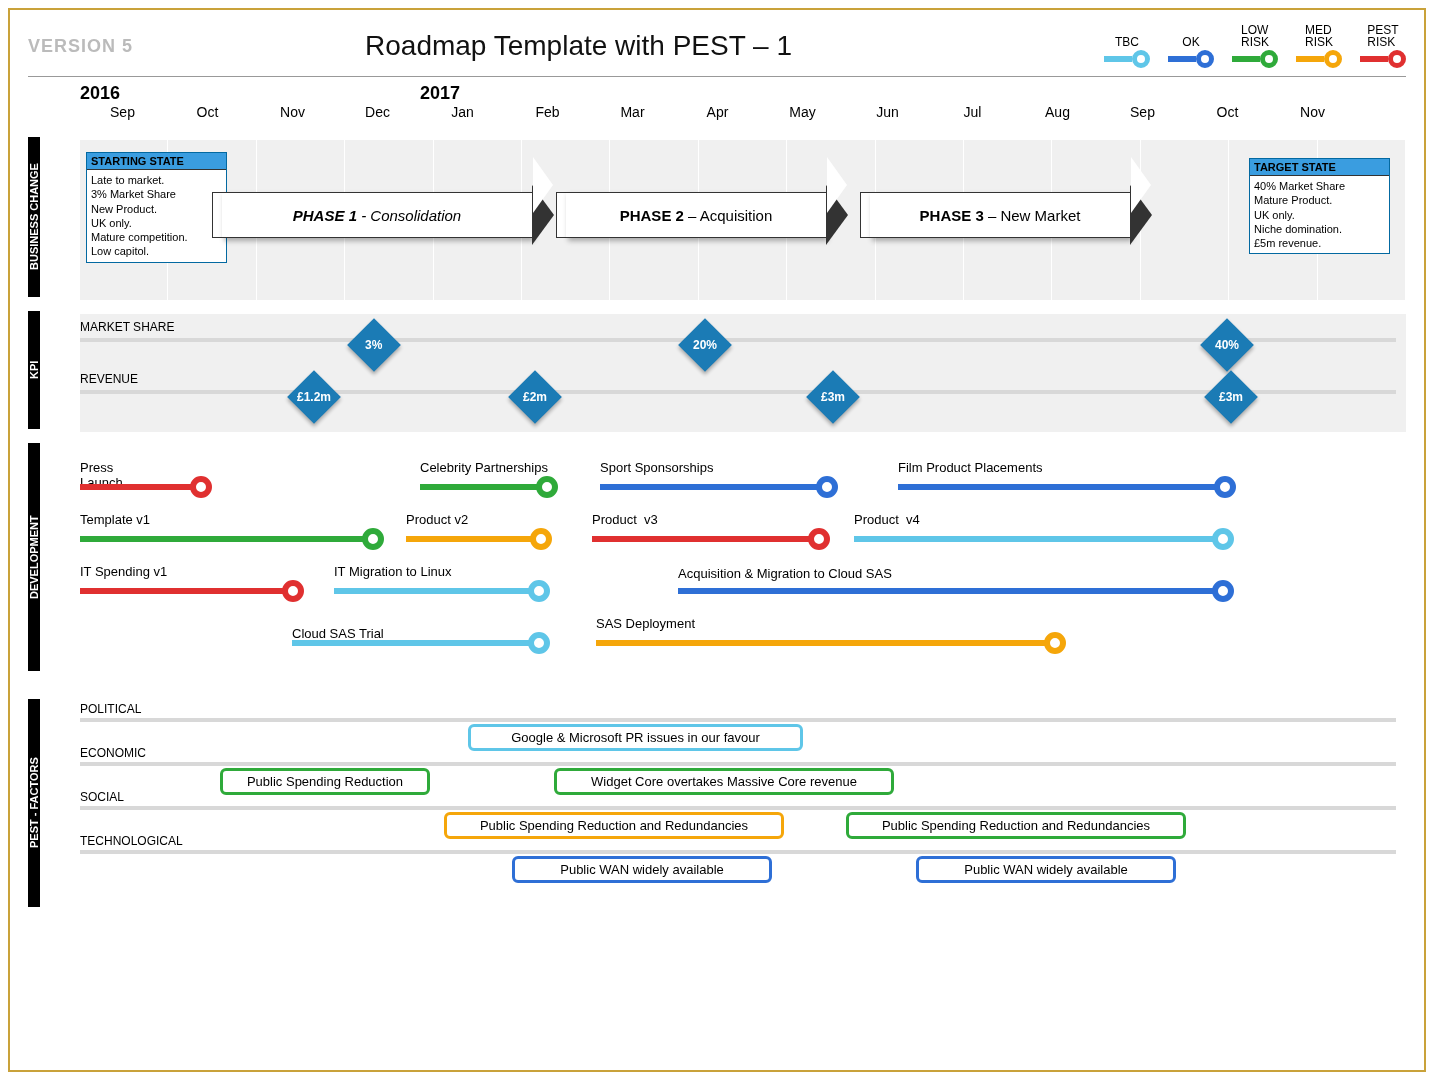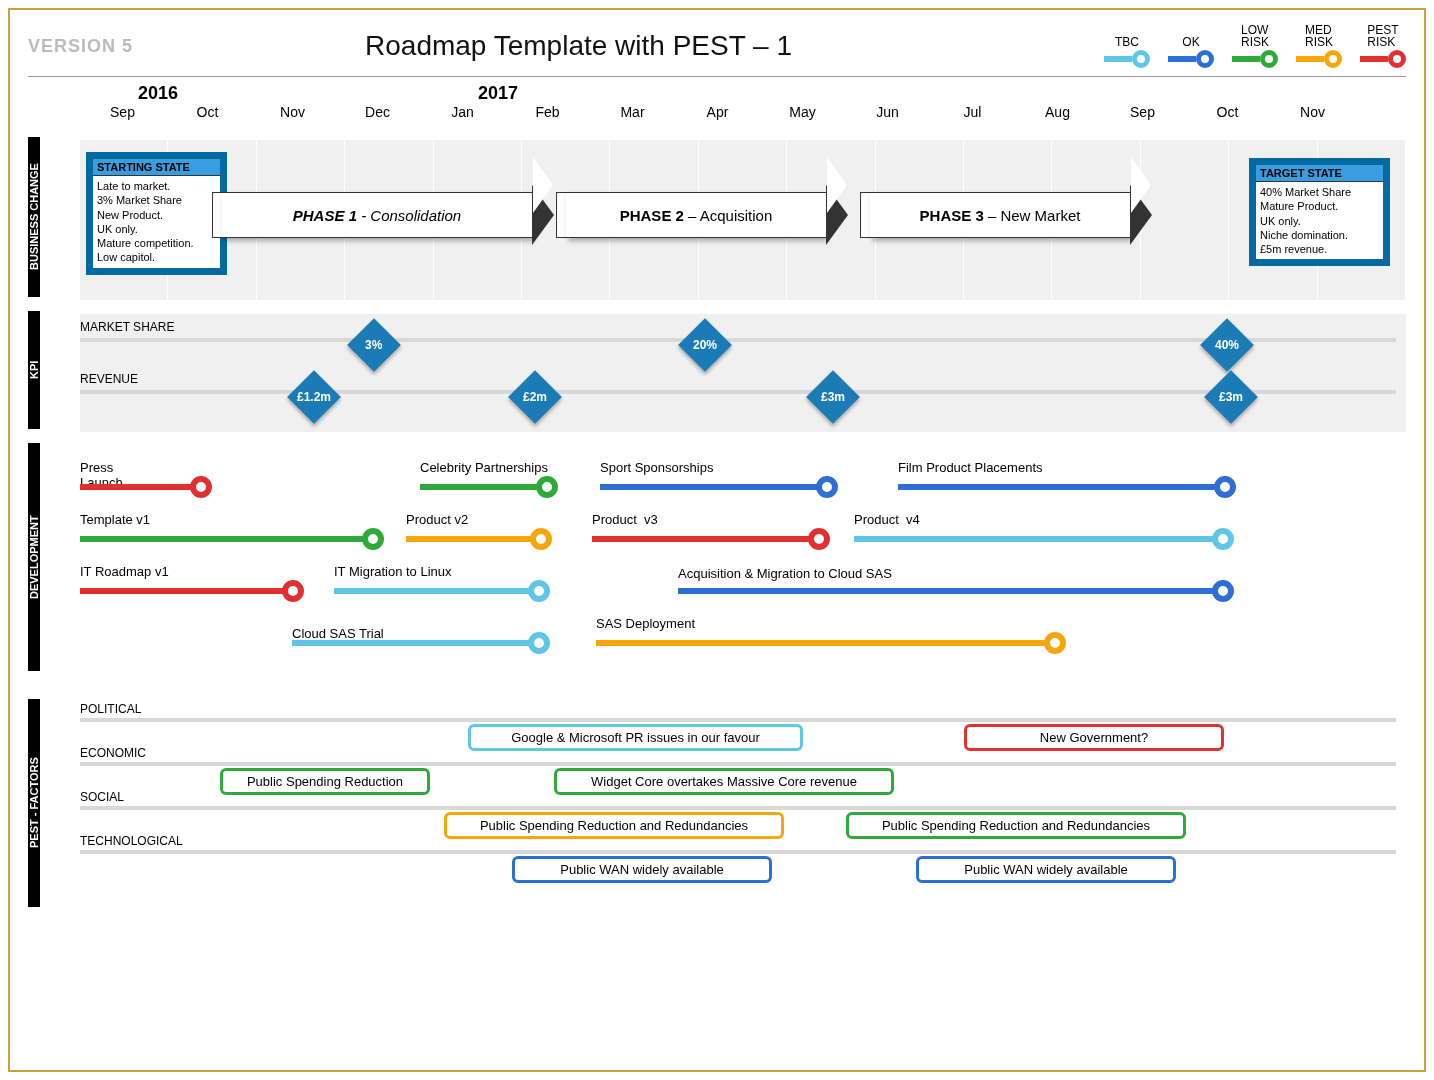--- a/index.html
+++ b/index.html
@@ -11,28 +11,28 @@
 .legend{display:flex;gap:18px;align-items:flex-end;font-size:12px}
 .leg{display:flex;flex-direction:column;align-items:center;gap:2px}
 .leg .lab{white-space:pre;text-align:left;line-height:1}
 .leg .sw{display:flex;align-items:center}
 .leg .bar{width:28px;height:6px}
 .leg .ring{width:18px;height:18px;border-radius:50%;background:#fff;border:5px solid}
 .body{display:flex;margin-top:6px}
 .left{width:40px}
 .sect{background:#000;color:#fff;font-size:11px;font-weight:bold;display:flex;align-items:center;justify-content:center;writing-mode:vertical-rl;transform:rotate(180deg);margin-bottom:14px}
 .right{flex:1;position:relative;margin-left:12px}
-.yrs{display:flex;font-size:18px;font-weight:bold;margin-left:58px}
+.yrs{display:flex;font-size:18px;font-weight:bold;}
 .yrs span{width:85px}
 .mons{display:flex;font-size:14px;margin-bottom:20px}
 .mons span{width:85px;text-align:center}
 .block{background:#f0f0f0;position:relative;margin-bottom:14px}
 .grid{position:absolute;inset:0;display:flex}
 .grid span{flex:1;border-right:1px solid #fff}
-.card{position:absolute;background:#fff;border:7px solid #0369a1;font-size:11px;width:141px}
+.card{position:absolute;background:#fff;border:1px solid #0369a1;font-size:11px;width:141px}
 .card .ch{background:#3a9de0;color:#000;font-weight:bold;padding:2px 4px;border-bottom:1px solid #333;font-size:11px}
 .card .cb{padding:3px 4px;line-height:1.3}
 .phase{position:absolute;height:46px;display:flex;align-items:center}
 .phase .pbody{height:100%;background:#fff;border:1px solid #333;border-left:none;border-right:none;display:flex;align-items:center;justify-content:center;font-size:15px;box-shadow:2px 3px 5px rgba(0,0,0,.3)}
 .phase .tail{width:10px;height:100%;background:#fff;border:1px solid #333;border-right:none}
 .phase .arrow{width:0;height:0;border-top:30px solid transparent;border-bottom:30px solid transparent;border-left:22px solid #333}
 .phase .arrow::after{content:"";position:absolute;right:1px;top:-28px;width:0;height:0;border-top:28px solid transparent;border-bottom:28px solid transparent;border-left:20px solid #fff}
 .phase .arwrap{position:relative;height:60px;width:22px;display:flex;align-items:center}
 .krow{position:relative;height:38px}
 .klab{position:absolute;left:0;top:0;font-size:12px}
@@ -261,21 +261,21 @@
             <div class="dlab" style="left: 512px; top: 6px;">Product  v3</div>
             <div class="dbar" style="left: 512px; width: 228px; background: rgb(224, 48, 48);">
               <div class="ring" style="border-color:#e03030"></div>
             </div>
             <div class="dlab" style="left: 774px; top: 6px;">Product  v4</div>
             <div class="dbar" style="left: 774px; width: 370px; background: rgb(95, 198, 232);">
               <div class="ring" style="border-color:#5fc6e8"></div>
             </div>
           </div>
           <div class="drow">
-            <div class="dlab" style="left: 0px; top: 6px;">IT Roadmap v1</div>
+            <div class="dlab" style="left: 0px; top: 6px;">IT Spending v1</div>
             <div class="dbar" style="left: 0px; width: 214px; background: rgb(224, 48, 48);">
               <div class="ring" style="border-color:#e03030"></div>
             </div>
             <div class="dlab" style="left: 254px; top: 6px;">IT Migration to Linux</div>
             <div class="dbar" style="left: 254px; width: 206px; background: rgb(95, 198, 232);">
               <div class="ring" style="border-color:#5fc6e8"></div>
             </div>
             <div class="dlab" style="left: 598px; top: 8px;">Acquisition &amp; Migration to Cloud SAS</div>
             <div class="dbar" style="left: 598px; width: 546px; background: rgb(46, 111, 214);">
               <div class="ring" style="border-color:#2e6fd6"></div>
@@ -291,21 +291,20 @@
               <div class="ring" style="border-color:#f5a60a"></div>
             </div>
           </div>
         </div>
 
       <div class="block" style="height:208px;background:transparent;margin-top:28px" id="pest">
           <div class="prow">
             <div class="plab">POLITICAL</div>
             <div class="pline"></div>
             <div class="pbox" style="left: 388px; border-color: rgb(95, 198, 232); width: 335px; text-align: center;">Google &amp; Microsoft PR issues in our favour</div>
-            <div class="pbox" style="left: 884px; border-color: rgb(224, 48, 48); width: 260px; text-align: center;">New Government?</div>
           </div>
           <div class="prow">
             <div class="plab">ECONOMIC</div>
             <div class="pline"></div>
             <div class="pbox" style="left: 140px; border-color: rgb(47, 170, 58); width: 210px; text-align: center;">Public Spending Reduction</div>
             <div class="pbox" style="left: 474px; border-color: rgb(47, 170, 58); width: 340px; text-align: center;">Widget Core overtakes Massive Core revenue</div>
           </div>
           <div class="prow">
             <div class="plab">SOCIAL</div>
             <div class="pline"></div>

